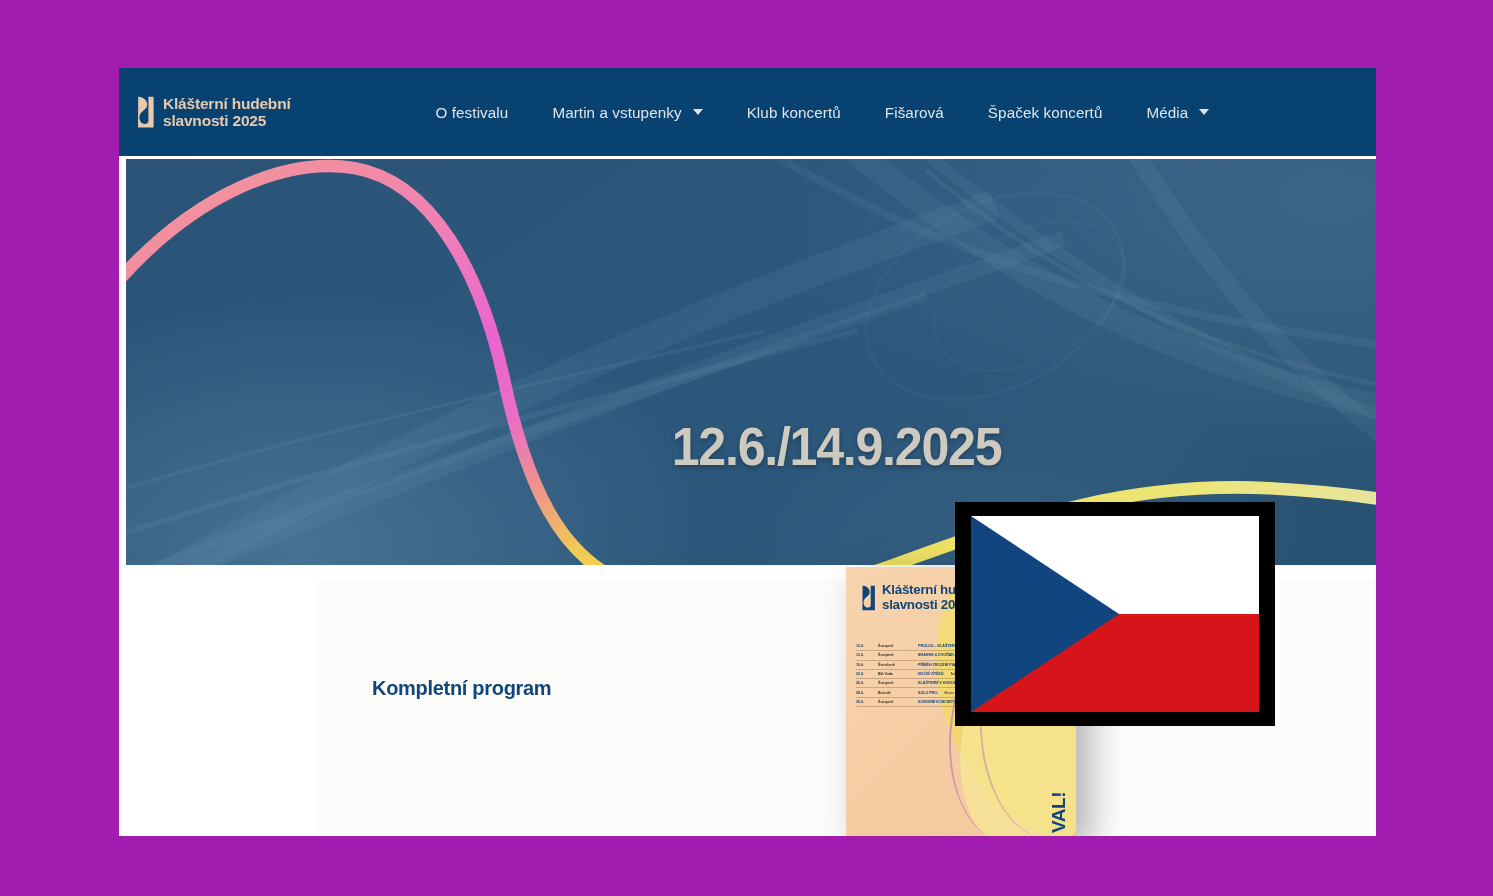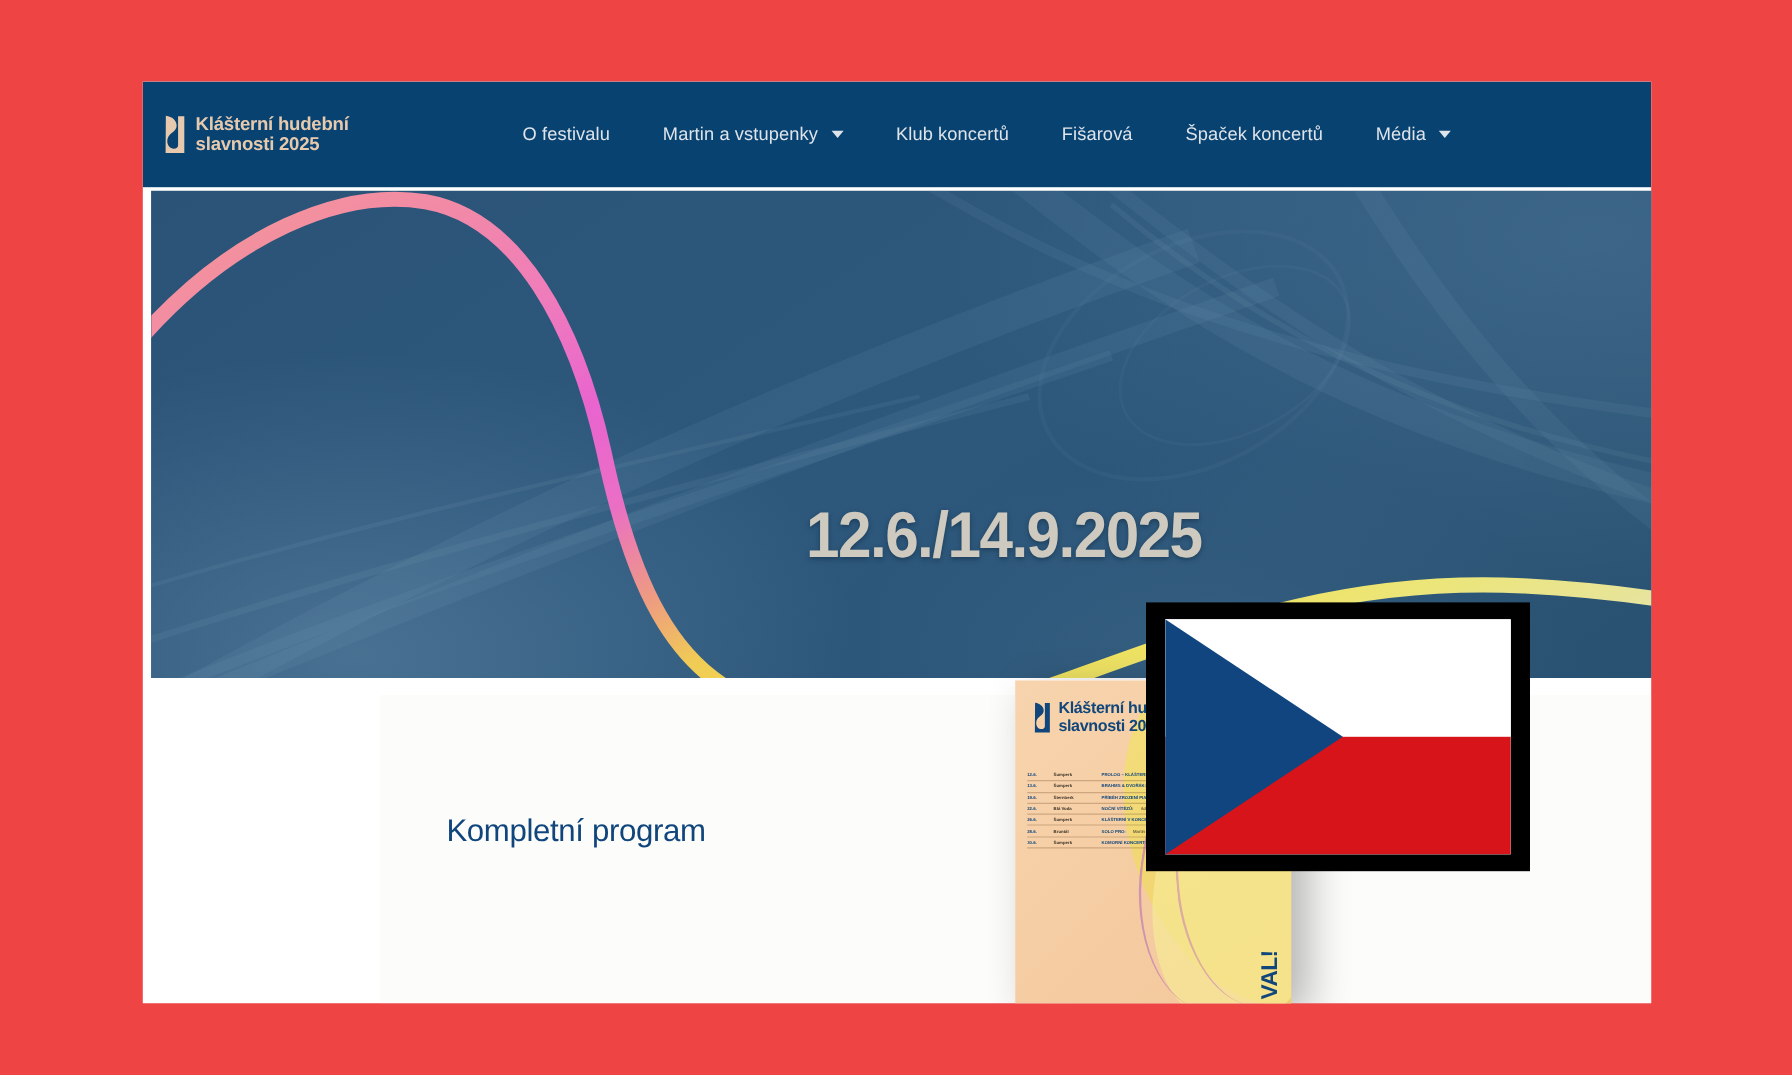--- a/index.html
+++ b/index.html
@@ -6,21 +6,21 @@
   html, body {
     width: 1493px; height: 896px;
     background: #000;
     overflow: hidden;
     font-family: "Liberation Sans", sans-serif;
   }
 
   #screen {
     position: relative;
     width: 1493px; height: 896px;
-    background: #ef4444;
+    background: #a21caf;
   }
 
   
   .page {
     position: absolute;
     left: 119px; top: 68px;
     width: 1257px; height: 768px;
     background: #ffffff;
     overflow: hidden;
   }
@@ -131,22 +131,22 @@
   .content-panel {
     position: absolute;
     left: 198px; top: 14px;
     width: 1059px; height: 257px;
     background: #fcfcfb;
   }
   .section-title {
     position: absolute;
     left: 253px; top: 112px;
     color: #11467c;
-    font-size: 26px;
-    font-weight: 400;
+    font-size: 20px;
+    font-weight: 700;
     letter-spacing: -0.3px;
     white-space: nowrap;
   }
 
   
   .poster {
     position: absolute;
     left: 727px; top: 2px;
     width: 230px; height: 270px;
     background: linear-gradient(135deg, #f7d4ae 0%, #f6cfa6 35%, #f3c79b 100%);

